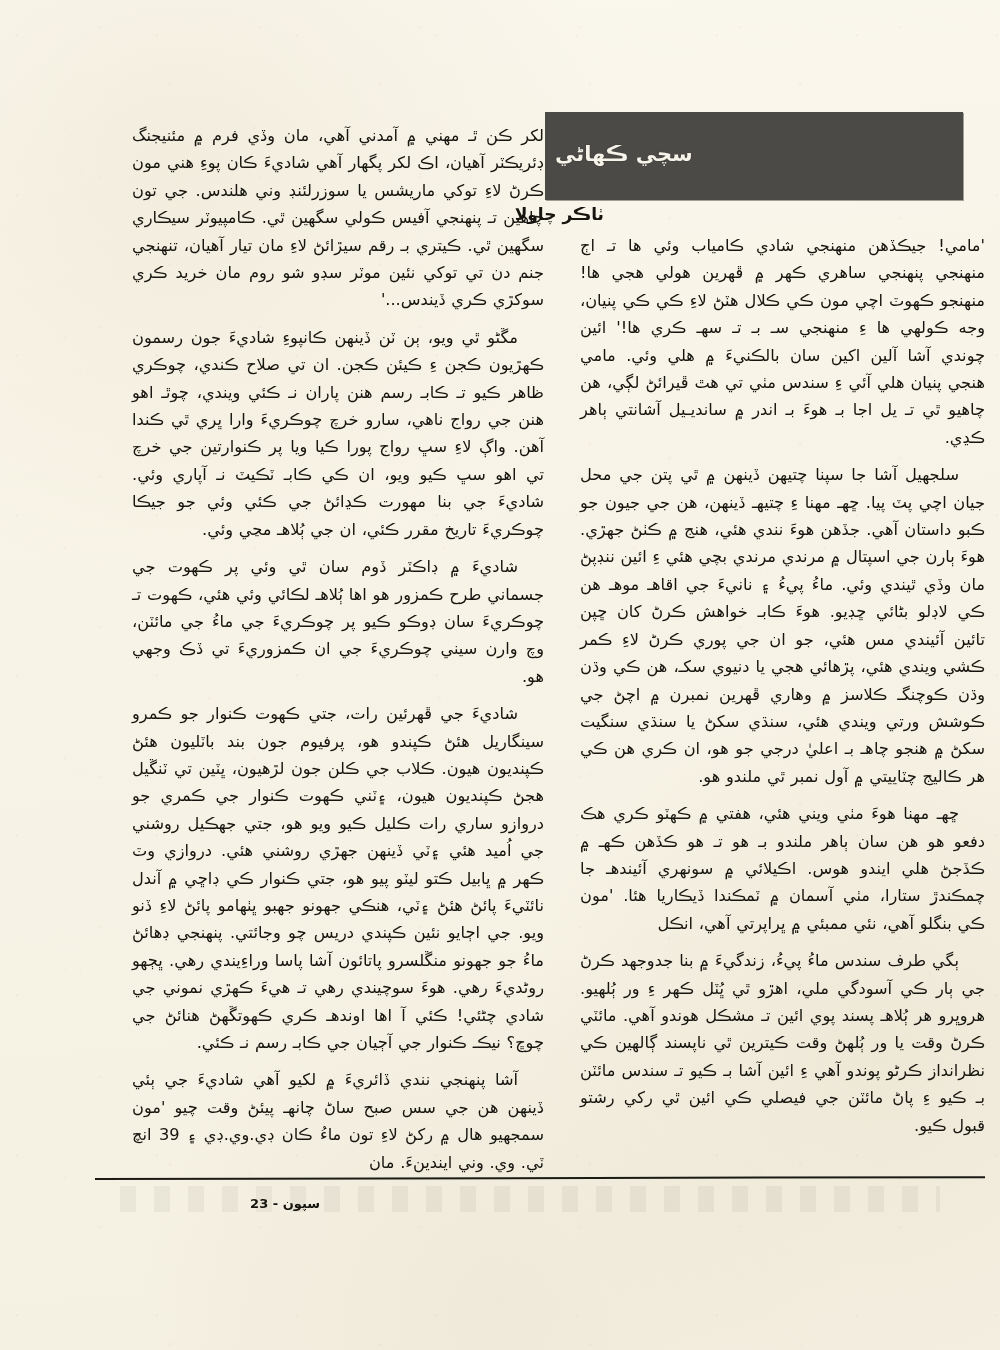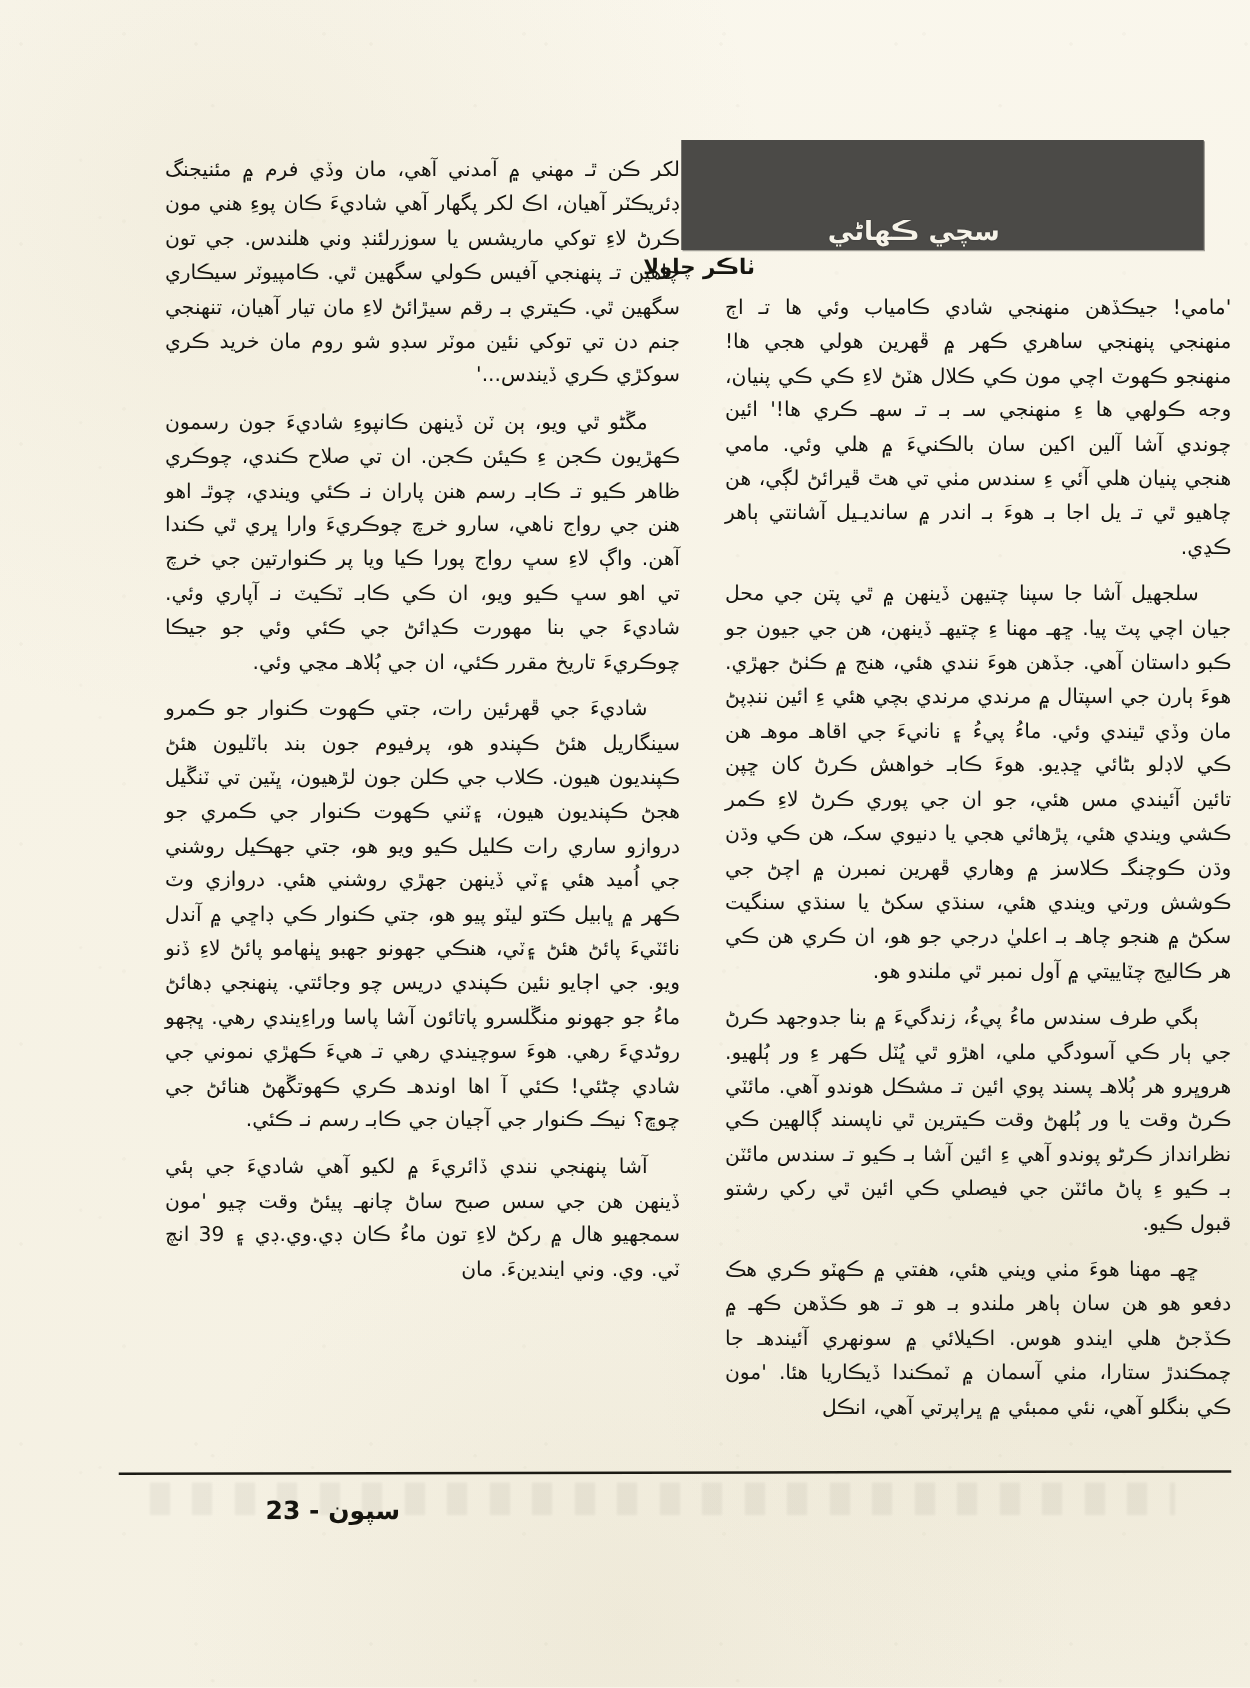--- a/index.html
+++ b/index.html
@@ -51,21 +51,21 @@
   
   .title-block {
     position: absolute;
     left: 545px;
     top: 112px;
     width: 418px;
     height: 88px;
     background: #4b4a47;
     box-shadow: 1px 1px 0 rgba(0,0,0,0.35);
     display: flex;
-    flex-direction: row;
+    flex-direction: column;
     justify-content: center;
     align-items: flex-end;
     padding: 0 14px 0 10px;
     box-sizing: border-box;
     overflow: hidden;
   }
   .kicker {
     color: #f6f3e9;
     font-size: 21px;
     line-height: 1.05;
@@ -138,21 +138,21 @@
     height: 0;
     border-top: 2.4px solid #1b1a14;
     transform: rotate(-0.12deg);
     transform-origin: left center;
   }
   .footer-page {
     position: absolute;
     left: 100px;
     top: 1196px;
     width: 220px;
-    font-size: 20px;
+    font-size: 13px;
     font-weight: 700;
     color: #15140e;
     direction: rtl;
     text-align: right;
     letter-spacing: 0.6px;
   }
 
   
   .ghost {
     position: absolute;
@@ -176,28 +176,29 @@
 
   <div class="title-block">
     <div class="kicker">سچي ڪهاڻي</div>
   </div>
 
   <div class="byline">ٺاڪر چاولا</div>
 
   <div class="col col-left">
     <p>لکر ڪن ٿـ مهني ۾ آمدني آهي، مان وڏي فرم ۾ مئنيجنگ ڊئريڪٽر آهيان، اڪ لکر پگهار آهي شاديءَ ڪان پوءِ هني مون ڪرڻ لاءِ توکي ماريشس يا سوزرلئنڊ وني هلندس. جي تون چاهين تـ پنهنجي آفيس ڪولي سگهين ٿي. ڪامپيوٽر سيڪاري سگهين ٿي. ڪيتري بـ رقم سيڙائڻ لاءِ مان تيار آهيان، تنهنجي جنم دن تي توکي نئين موٽر سڊو شو روم مان خريد ڪري سوکڙي ڪري ڏيندس...'</p>
     <p class="indent">مڱڻو ٿي ويو، ٻن ٽن ڏينهن ڪانپوءِ شاديءَ جون رسمون ڪهڙيون ڪجن ءِ ڪيئن ڪجن. ان تي صلاح ڪندي، چوڪري ظاهر ڪيو تـ ڪابـ رسم هنن پاران نـ ڪئي ويندي، چوٿـ اهو هنن جي رواج ناهي، سارو خرچ چوڪريءَ وارا ڀري ٿي ڪندا آهن. واڳ لاءِ سڀ رواج پورا ڪيا ويا پر ڪنوارتين جي خرچ تي اهو سڀ ڪيو ويو، ان ڪي ڪابـ ٽڪيٽ نـ آپاري وئي. شاديءَ جي بنا مهورت ڪڍائڻ جي ڪئي وئي جو جيڪا چوڪريءَ تاريخ مقرر ڪئي، ان جي ٻُلاهـ مڃي وئي.</p>
+    <p class="indent">شاديءَ ۾ ڊاڪٽر ڏوم سان ٿي وئي پر ڪهوت جي جسماني طرح ڪمزور هو اها ٻُلاهـ لڪائي وئي هئي، ڪهوت تـ چوڪريءَ سان ڊوڪو ڪيو پر چوڪريءَ جي ماءُ جي مائٽن، وچ وارن سيني چوڪريءَ جي ان ڪمزوريءَ تي ڏڪ وجهي هو.</p>
     <p class="indent">شاديءَ جي ڦهرئين رات، جتي ڪهوت ڪنوار جو ڪمرو سينگاريل هئڻ ڪپندو هو، پرفيوم جون بند باٽليون هئڻ ڪپنديون هيون. ڪلاب جي ڪلن جون لڙهيون، ڀٽين تي ٽنڱيل هجڻ ڪپنديون هيون، ۽ٽني ڪهوت ڪنوار جي ڪمري جو دروازو ساري رات ڪليل ڪيو ويو هو، جتي جهڪيل روشني جي اُميد هئي ۽ٽي ڏينهن جهڙي روشني هئي. دروازي وٽ ڪهر ۾ ڀابيل ڪتو ليٽو پيو هو، جتي ڪنوار ڪي ڊاڇي ۾ آندل نائٽيءَ پائڻ هئڻ ۽ٽي، هنڪي جهونو جهبو ڀٺهامو پائڻ لاءِ ڏنو ويو. جي اڄايو نئين ڪپندي دريس چو وجائتي. پنهنجي ڊهائڻ ماءُ جو جهونو منڱلسرو پاتائون آشا پاسا وراءِيندي رهي. ڀڄهو روڻديءَ رهي. هوءَ سوچيندي رهي تـ هيءَ ڪهڙي نموني جي شادي چڻئي! ڪئي آ اها اوندهـ ڪري ڪهوتڱهڻ هنائڻ جي چوڇ؟ نيڪـ ڪنوار جي آڄيان جي ڪابـ رسم نـ ڪئي.</p>
     <p class="indent">آشا پنهنجي نندي ڏائريءَ ۾ لکيو آهي شاديءَ جي ٻئي ڏينهن هن جي سس صبح ساڻ چانهـ پيئڻ وقت چيو 'مون سمجهيو هال ۾ رکڻ لاءِ تون ماءُ ڪان ڊي.وي.ڊي ۽ 39 انچ ٽي. وي. وني ايندينءَ. مان</p>
   </div>
 
   <div class="col col-right">
     <p>'مامي! جيڪڏهن منهنجي شادي ڪامياب وئي ها تـ اڄ منهنجي پنهنجي ساهري ڪهر ۾ ڦهرين هولي هجي ها! منهنجو ڪهوٽ اچي مون ڪي ڪلال هٽڻ لاءِ ڪي ڪي پنيان، وجه ڪولهي ها ءِ منهنجي سـ بـ تـ سهـ ڪري ها!' ائين چوندي آشا آلين اکين سان بالڪنيءَ ۾ هلي وئي. مامي هنجي پنيان هلي آئي ءِ سندس مٺي تي هٿ ڦيرائڻ لڳي، هن چاهيو ٿي تـ يل اجا بـ هوءَ بـ اندر ۾ سانديـيل آشانتي ٻاهر ڪڍي.</p>
     <p class="indent">سلجهيل آشا جا سپنا چتيهن ڏينهن ۾ ٿي پتن جي محل جيان اچي پٽ پيا. ڇهـ مهنا ءِ چتيهـ ڏينهن، هن جي جيون جو ڪبو داستان آهي. جڏهن هوءَ نندي هئي، هنج ۾ ڪٺڻ جهڙي. هوءَ ٻارن جي اسپتال ۾ مرندي مرندي بچي هئي ءِ ائين ننڊپڻ مان وڏي ٿيندي وئي. ماءُ پيءُ ۽ نانيءَ جي اقاهـ موهـ هن ڪي لاڊلو بڻائي ڇڊيو. هوءَ ڪابـ خواهش ڪرڻ کان ڇپن تائين آئيندي مس هئي، جو ان جي پوري ڪرڻ لاءِ ڪمر ڪشي ويندي هئي، پڙهائي هجي يا دنيوي سکـ، هن ڪي وڌن وڌن ڪوچنگـ ڪلاسز ۾ وهاري ڦهرين نمبرن ۾ اچڻ جي ڪوشش ورتي ويندي هئي، سنڌي سکڻ يا سنڌي سنگيت سکڻ ۾ هنجو چاهـ بـ اعليٰ درجي جو هو، ان ڪري هن ڪي هر ڪاليج چٽاييتي ۾ آول نمبر ٿي ملندو هو.</p>
+    <p class="indent">ڇهـ مهنا هوءَ مٺي ويني هئي، هفتي ۾ ڪهٽو ڪري هڪ دفعو هو هن سان ٻاهر ملندو بـ هو تـ هو ڪڏهن ڪهـ ۾ ڪڏجڻ هلي ايندو هوس. اڪيلائي ۾ سونهري آئيندهـ جا چمڪندڙ ستارا، مٺي آسمان ۾ ٽمڪندا ڏيڪاريا هئا. 'مون ڪي بنگلو آهي، نئي ممبئي ۾ ڀراپرتي آهي، انڪل</p>
     <p class="indent">ٻگي طرف سندس ماءُ پيءُ، زندگيءَ ۾ بنا جدوجهد ڪرڻ جي ٻار ڪي آسودگي ملي، اهڙو ٿي ڀُٽل ڪهر ءِ ور ٻُلهيو. هروڀرو هر ٻُلاهـ پسند پوي ائين تـ مشڪل هوندو آهي. مائٽي ڪرڻ وقت يا ور ٻُلهڻ وقت ڪيترين ٿي ناپسند ڳالهين ڪي نظرانداز ڪرڻو پوندو آهي ءِ ائين آشا بـ ڪيو تـ سندس مائٽن بـ ڪيو ءِ پاڻ مائٽن جي فيصلي ڪي ائين ٿي رکي رشتو قبول ڪيو.</p>
-    <p class="indent">ڇهـ مهنا هوءَ مٺي ويني هئي، هفتي ۾ ڪهٽو ڪري هڪ دفعو هو هن سان ٻاهر ملندو بـ هو تـ هو ڪڏهن ڪهـ ۾ ڪڏجڻ هلي ايندو هوس. اڪيلائي ۾ سونهري آئيندهـ جا چمڪندڙ ستارا، مٺي آسمان ۾ ٽمڪندا ڏيڪاريا هئا. 'مون ڪي بنگلو آهي، نئي ممبئي ۾ ڀراپرتي آهي، انڪل</p>
   </div>
 
   <div class="ghost"></div>
   <div class="footer-rule"></div>
   <div class="footer-page">سپون - 23</div>
 
 </div>
 
 </body></html>

